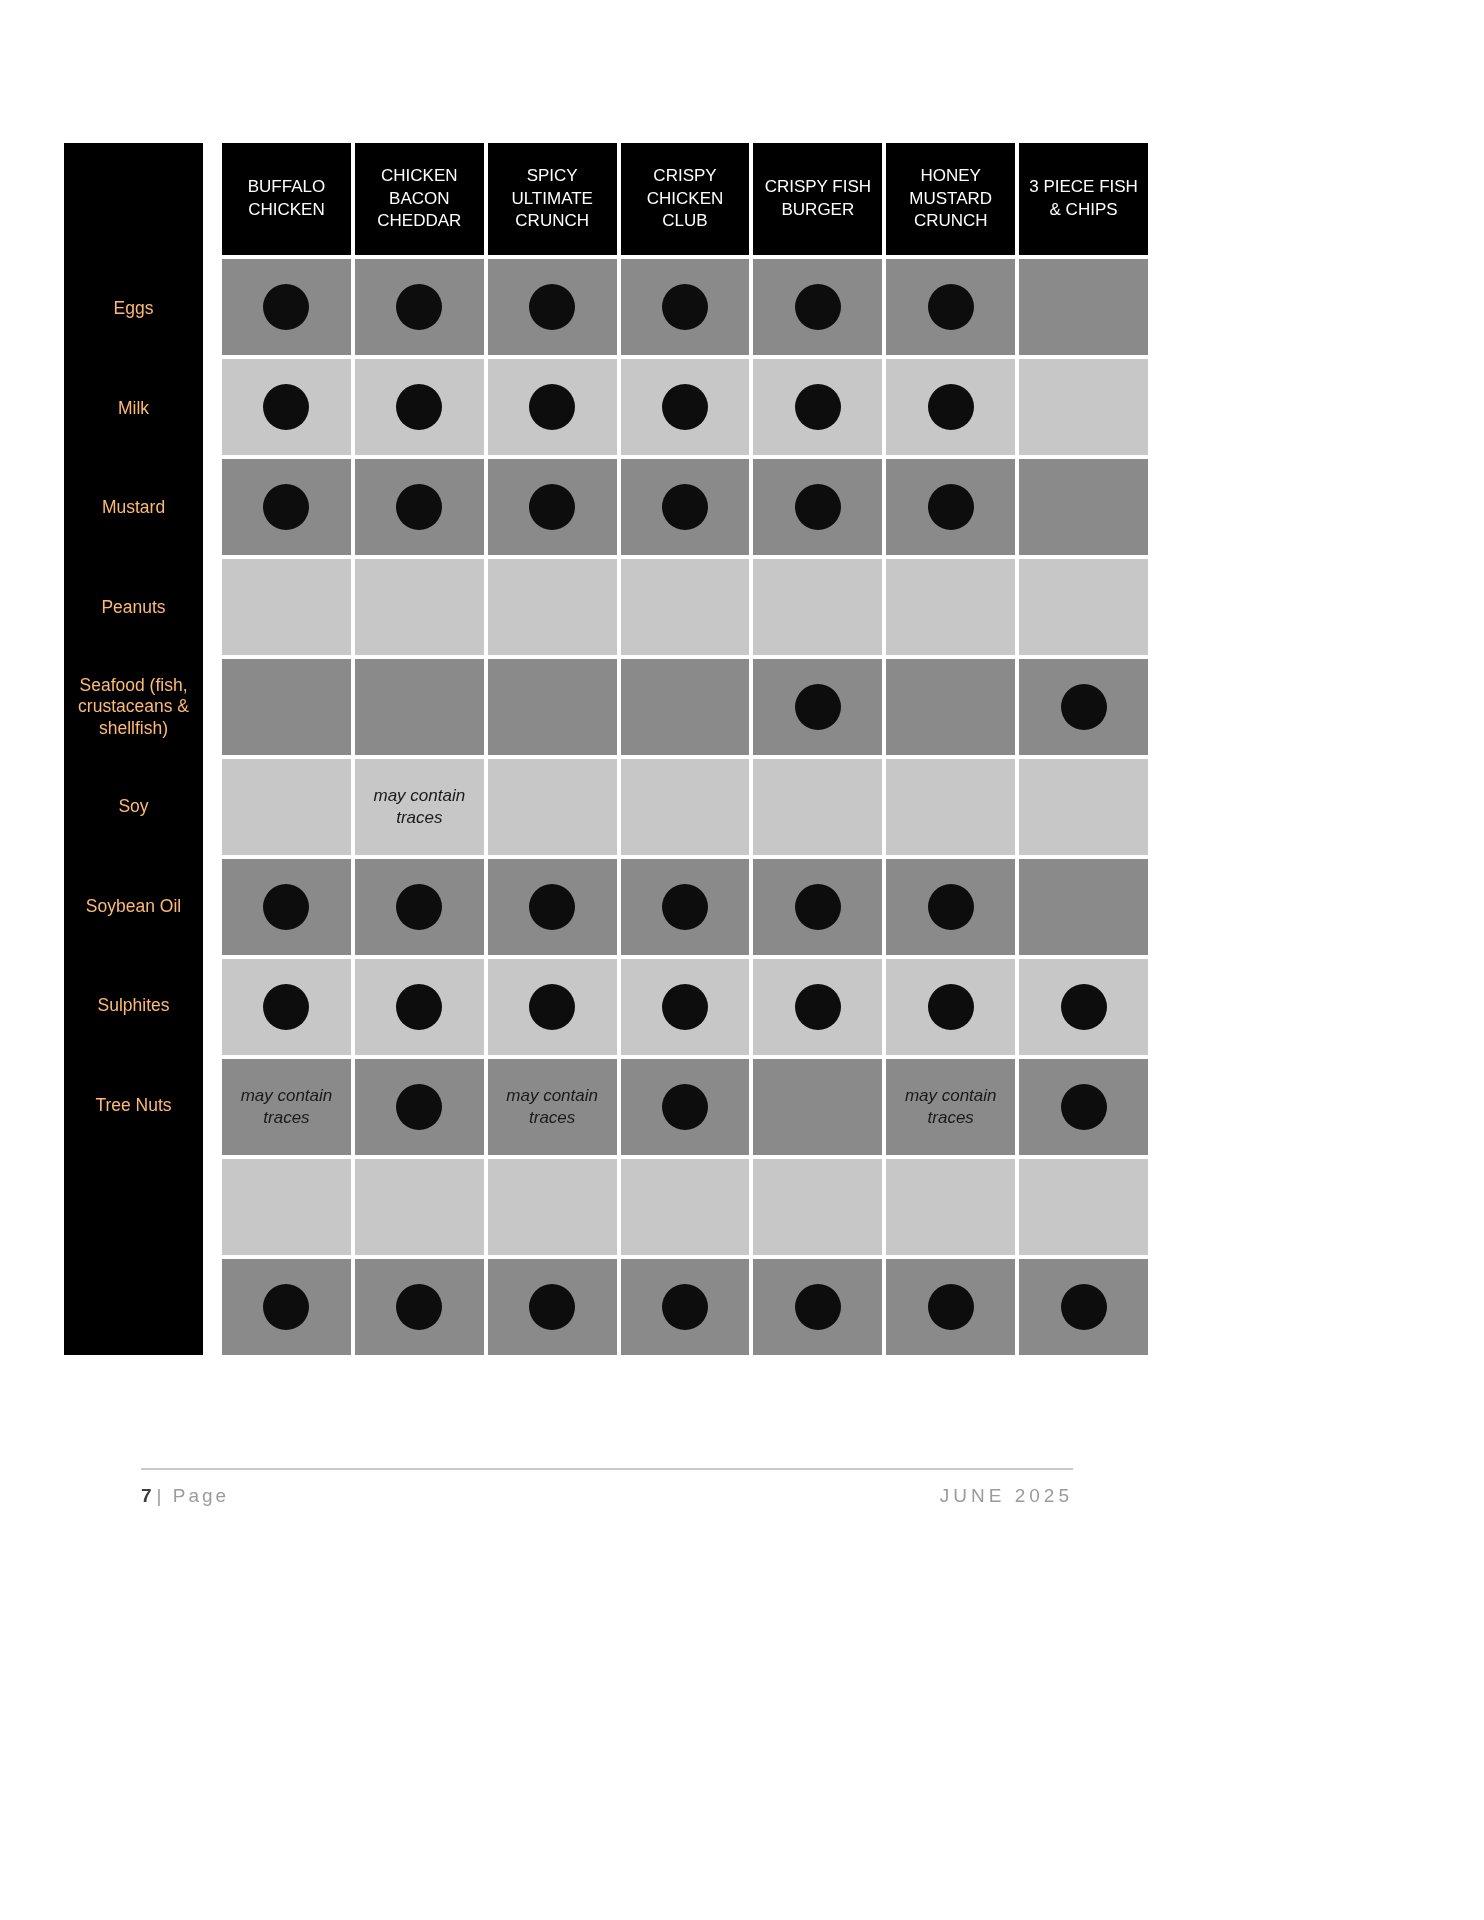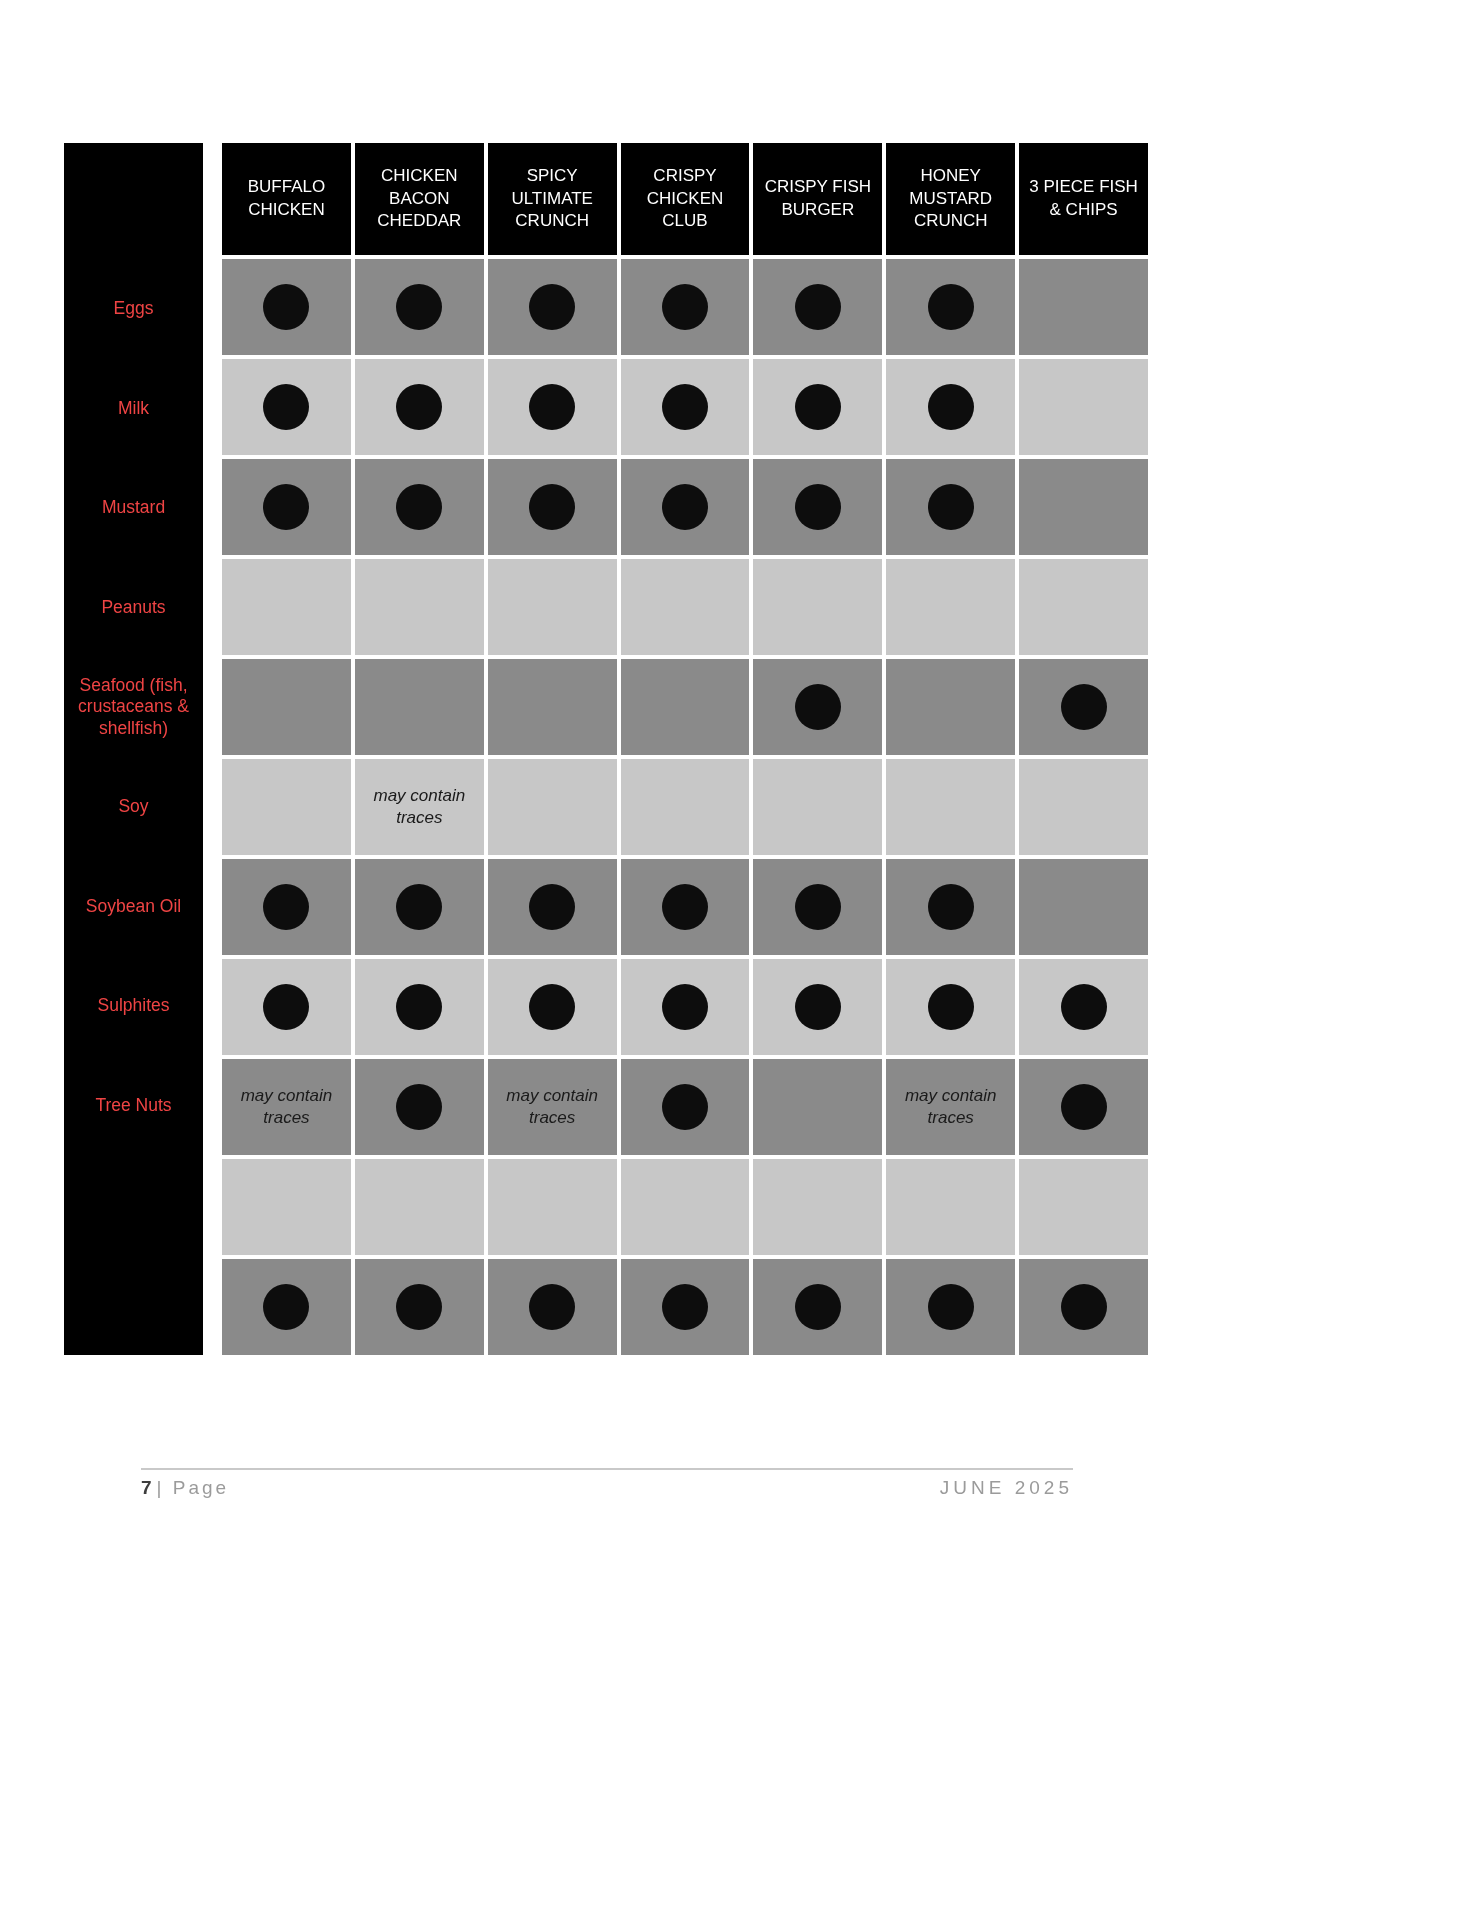--- a/index.html
+++ b/index.html
@@ -27,21 +27,21 @@
     width: 141px;
     height: 1212px;
     background: #000000;
     display: grid;
     grid-template-rows: 116px repeat(11, 1fr);
   }
 
   .corner-cell { background: #000000; }
 
   .row-label {
-    color: #ef4444;
+    color: #fdba74;
     font-size: 17.5px;
     line-height: 1.25;
     display: flex;
     align-items: center;
     justify-content: center;
     text-align: center;
     padding: 2px 8px;
   }
 
   .data-grid {
@@ -91,21 +91,21 @@
     max-width: 116px;
     display: block;
   }
 
   .footer {
     position: absolute;
     top: 1468px;
     left: 141px;
     width: 932px;
     border-top: 2px solid #c9c9c9;
-    padding-top: 7px;
+    padding-top: 15px;
     display: flex;
     justify-content: space-between;
     align-items: baseline;
     font-size: 19px;
   }
   .footer-left { color: #9b9b9b; letter-spacing: 3px; }
   .page-number { color: #3d3d3d; font-weight: bold; letter-spacing: 1px; margin-right: 4px; }
   .footer-date { color: #9b9b9b; letter-spacing: 4px; }
 </style>
 </head>

